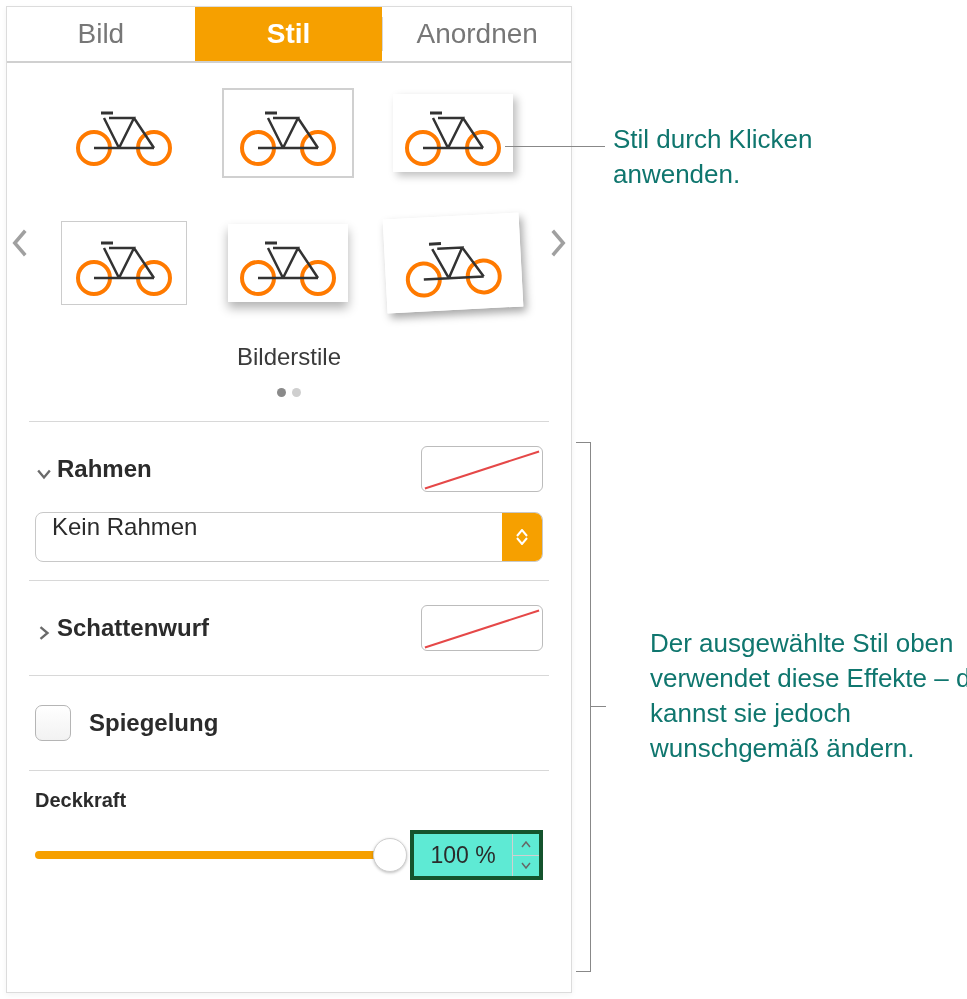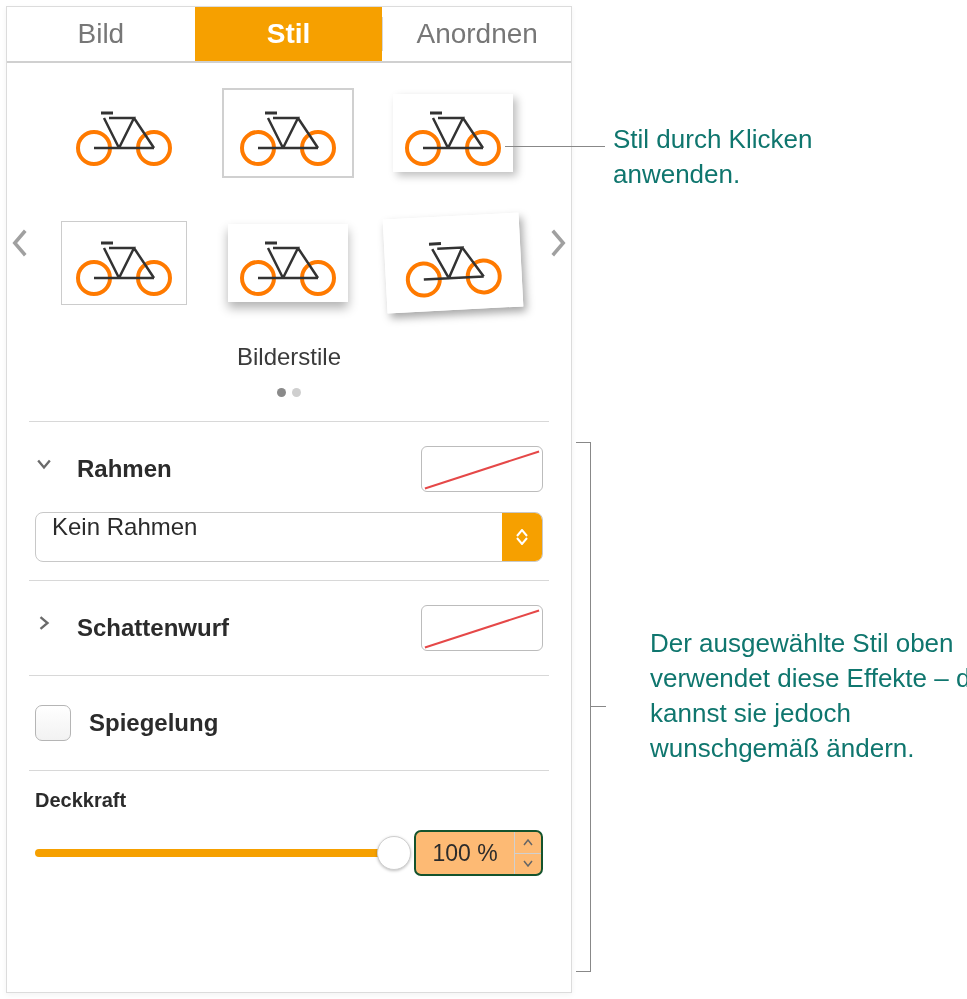--- a/index.html
+++ b/index.html
@@ -26,40 +26,40 @@
   .thumb.shadow2 .bike-box{box-shadow:0 6px 10px rgba(0,0,0,0.3);}
   .thumb.photo .bike-box{background:#fff;border:8px solid #fff;box-shadow:3px 5px 8px rgba(0,0,0,0.35);transform:rotate(-3deg);}
   .styles-title{text-align:center;font-size:24px;color:#3a3a3a;margin-top:40px;font-weight:500;}
   .dots{text-align:center;margin-top:6px;color:#a0a0a0;font-size:22px;letter-spacing:6px;}
   .dot{display:inline-block;width:9px;height:9px;border-radius:50%;background:#cfcfcf;margin:0 3px;}
   .dot.active{background:#8a8a8a;}
   
   .divider{height:1px;background:#d8d8d8;margin:18px 22px;}
   .section{padding:0 28px;}
   .row{display:flex;align-items:center;justify-content:space-between;min-height:58px;}
-  .row-label{display:flex;align-items:flex-start;gap:24px;font-size:24px;font-weight:600;color:#2b2b2b;}
+  .row-label{display:flex;align-items:flex-end;gap:4px;font-size:24px;font-weight:600;color:#2b2b2b;}
   .disclosure{width:18px;height:18px;display:inline-flex;align-items:center;justify-content:center;color:#6a6a6a;}
   .disclosure svg{width:14px;height:14px;}
   .swatch{width:120px;height:44px;border:1px solid #bcbcbc;border-radius:6px;background:#fff;position:relative;overflow:hidden;}
   .swatch .redline{position:absolute;left:0;right:0;top:50%;height:2px;background:#e54848;transform:rotate(-18deg);transform-origin:center;}
   
   .select{display:flex;align-items:flex-start;height:48px;border:1px solid #c8c8c8;border-radius:8px;overflow:hidden;margin:14px 28px 4px 28px;background:#fff;}
   .select .val{flex:1;padding:0 16px;font-size:24px;color:#2b2b2b;}
   .select .handle{width:40px;height:100%;background:#f6a000;display:flex;flex-direction:column;align-items:center;justify-content:center;color:#fff;}
   .select .handle svg{width:12px;height:8px;}
   
   .chk{width:34px;height:34px;border:1px solid #b5b5b5;border-radius:7px;background:linear-gradient(#fff,#f2f2f2);}
   
   .opacity-block{padding:0 28px 20px 28px;}
   .opacity-title{font-size:20px;font-weight:700;color:#2b2b2b;margin-bottom:18px;margin-top:4px;}
   .opacity-row{display:flex;align-items:center;gap:20px;}
   .slider{flex:1;position:relative;height:30px;}
   .track{position:absolute;left:0;right:0;top:50%;height:8px;transform:translateY(-50%);background:#f6a000;border-radius:4px;}
   .knob{position:absolute;right:0;top:50%;width:32px;height:32px;border-radius:50%;background:#fff;border:1px solid #cfcfcf;transform:translate(50%,-50%);box-shadow:0 1px 3px rgba(0,0,0,0.25);}
-  .valuebox{display:flex;align-items:stretch;border:2px solid #14532d;border-radius:7px;overflow:hidden;height:42px;background:#fdba74;}
+  .valuebox{display:flex;align-items:stretch;border:4px solid #14532d;border-radius:0;overflow:hidden;height:42px;background:#5eead4;}
   .valuebox .num{width:98px;display:flex;align-items:center;justify-content:center;font-size:23px;color:#2b2b2b;}
   .valuebox .steppers{width:26px;display:flex;flex-direction:column;border-left:1px solid #d0d0d0;}
   .valuebox .steppers div{flex:1;display:flex;align-items:center;justify-content:center;color:#666;}
   .valuebox .steppers div:first-child{border-bottom:1px solid #d0d0d0;}
   .valuebox .steppers svg{width:10px;height:7px;}
   
   .callout{position:absolute;font-size:26px;line-height:1.35;color:#0f766e;}
   .callout.c1{left:613px;top:122px;width:330px;}
   .callout.c2{left:614px;top:626px;width:350px;margin-left:36px;}
   .lead{position:absolute;background:#888;}

